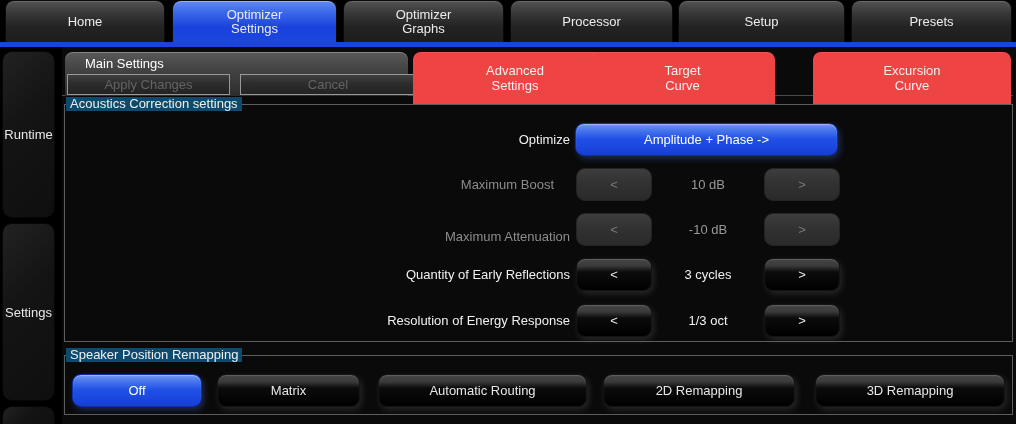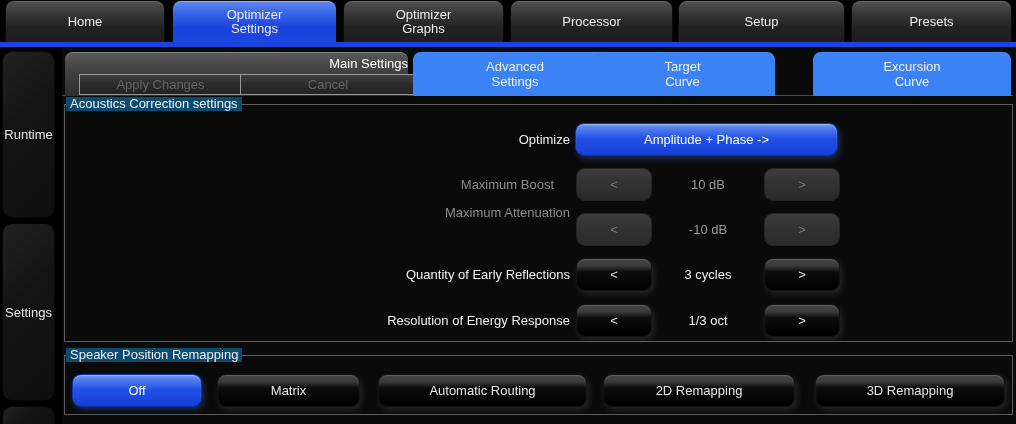--- a/index.html
+++ b/index.html
@@ -23,30 +23,30 @@
   
   .sidetab{
     position:absolute;left:2px;width:53px;display:flex;align-items:center;justify-content:center;
     background:linear-gradient(135deg,#222 0%,#141414 40%,#0f0f0f 100%);
     border-radius:10px;color:#e8e8e8;cursor:pointer;box-sizing:border-box;border:1px solid #060606;
   }
   
   .main-panel{position:absolute;left:62px;top:47px;width:954px;height:377px;background:#0a0a0a;}
   .subtab-underline{position:absolute;left:62px;top:95px;width:951px;height:1px;background:#4a4a4a;}
   .subtab{
-    position:absolute;top:52px;height:44px;display:flex;align-items:center;justify-content:center;
-    text-align:center;white-space:pre-line;line-height:15px;background:#3b82f6;color:#f0f0f0;
+    position:absolute;top:52px;height:52px;display:flex;align-items:center;justify-content:center;
+    text-align:center;white-space:pre-line;line-height:15px;background:#ef4444;color:#f0f0f0;
     border-radius:8px 8px 0 0;box-shadow:inset 0 1px 0 rgba(255,255,255,.08);cursor:pointer;box-sizing:border-box;
   }
   .subtab-main{
     position:absolute;left:65px;top:52px;width:343px;height:44px;border-radius:8px 8px 0 0;
     background:linear-gradient(180deg,#5a5a5a 0%,#454545 35%,#2d2d2d 100%);
     box-shadow:inset 0 1px 0 rgba(255,255,255,.25);box-sizing:border-box;
   }
-  .subtab-main .title{position:absolute;left:0;top:4px;width:100%;text-align:right;color:#fff;}
+  .subtab-main .title{position:absolute;left:0;top:4px;width:100%;text-align:left;color:#fff;padding-left:20px;}
   .ghost-btn{
     position:absolute;top:22px;height:21px;box-sizing:border-box;border:1px solid #989898;
     background:linear-gradient(180deg,#404040 0%,#2c2c2c 45%,#232323 100%);
     color:#646464;text-align:center;line-height:19px;cursor:default;
   }
   
   .groupbox{position:absolute;box-sizing:border-box;border:1px solid #5e5e5e;background:transparent;}
   .group-title{position:absolute;background:#0c4a6e;padding:0 4px;color:#efefef;line-height:14px;}
   .row-label{position:absolute;text-align:right;}
   .row-label.on{color:#f0f0f0;}
@@ -90,42 +90,42 @@
 
   <div class="sidetab" style="top:51px;height:167px;">Runtime</div>
   <div class="sidetab" style="top:223px;height:178px;">Settings</div>
   <div class="sidetab" style="top:406px;height:30px;"></div>
 
   <div class="main-panel"></div>
   <div class="subtab-underline"></div>
 
   <div class="subtab-main">
     <div class="title">Main Settings</div>
-    <div class="ghost-btn" style="left:14px;width:163px;">Apply Changes</div>
+    <div class="ghost-btn" style="left:2px;width:163px;">Apply Changes</div>
     <div class="ghost-btn" style="left:175px;width:176px;">Cancel</div>
   </div>
   <div class="subtab" style="left:413px;width:204px;">Advanced
 Settings</div>
   <div class="subtab" style="left:590px;width:185px;">Target
 Curve</div>
   <div class="subtab" style="left:813px;width:198px;">Excursion
 Curve</div>
 
   <div class="groupbox" style="left:64px;top:104px;width:949px;height:238px;"></div>
   <div class="group-title" style="left:66px;top:97px;">Acoustics Correction settings</div>
 
   <div class="row-label on" style="left:370px;top:123px;width:200px;line-height:33px;">Optimize</div>
   <div class="btn-blue" style="left:575px;top:123px;width:263px;height:33px;">Amplitude + Phase -&gt;</div>
 
   <div class="row-label off" style="left:144px;top:168px;width:410px;line-height:33px;">Maximum Boost</div>
   <div class="btn-disabled" style="left:576px;top:168px;width:76px;height:33px;">&lt;</div>
   <div class="row-value off" style="left:656px;top:168px;width:104px;line-height:33px;">10 dB</div>
   <div class="btn-disabled" style="left:764px;top:168px;width:76px;height:33px;">&gt;</div>
 
-  <div class="row-label off" style="left:160px;top:196px;width:410px;line-height:33px;">Maximum Attenuation</div>
+  <div class="row-label off" style="left:160px;top:220px;width:410px;line-height:33px;">Maximum Attenuation</div>
   <div class="btn-disabled" style="left:576px;top:213px;width:76px;height:33px;">&lt;</div>
   <div class="row-value off" style="left:656px;top:213px;width:104px;line-height:33px;">-10 dB</div>
   <div class="btn-disabled" style="left:764px;top:213px;width:76px;height:33px;">&gt;</div>
 
   <div class="row-label on" style="left:160px;top:258px;width:410px;line-height:33px;">Quantity of Early Reflections</div>
   <div class="btn-dark" style="left:576px;top:258px;width:76px;height:33px;">&lt;</div>
   <div class="row-value on" style="left:656px;top:258px;width:104px;line-height:33px;">3 cycles</div>
   <div class="btn-dark" style="left:764px;top:258px;width:76px;height:33px;">&gt;</div>
 
   <div class="row-label on" style="left:160px;top:304px;width:410px;line-height:33px;">Resolution of Energy Response</div>

